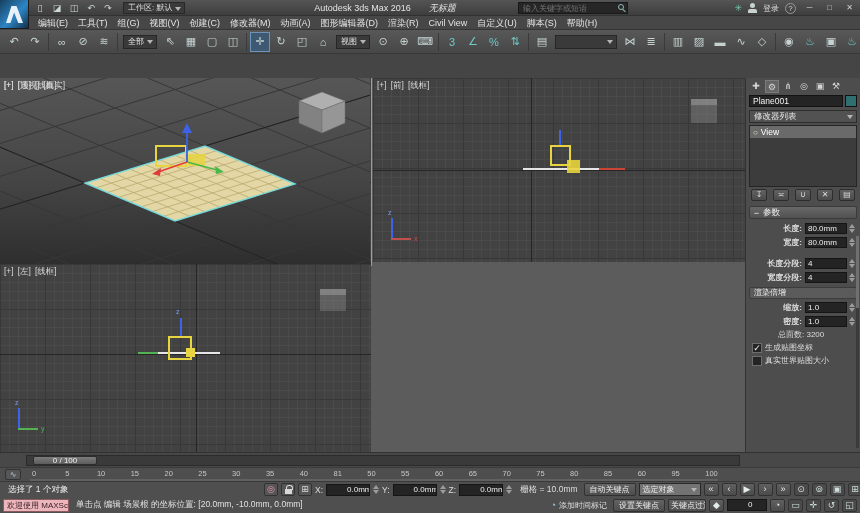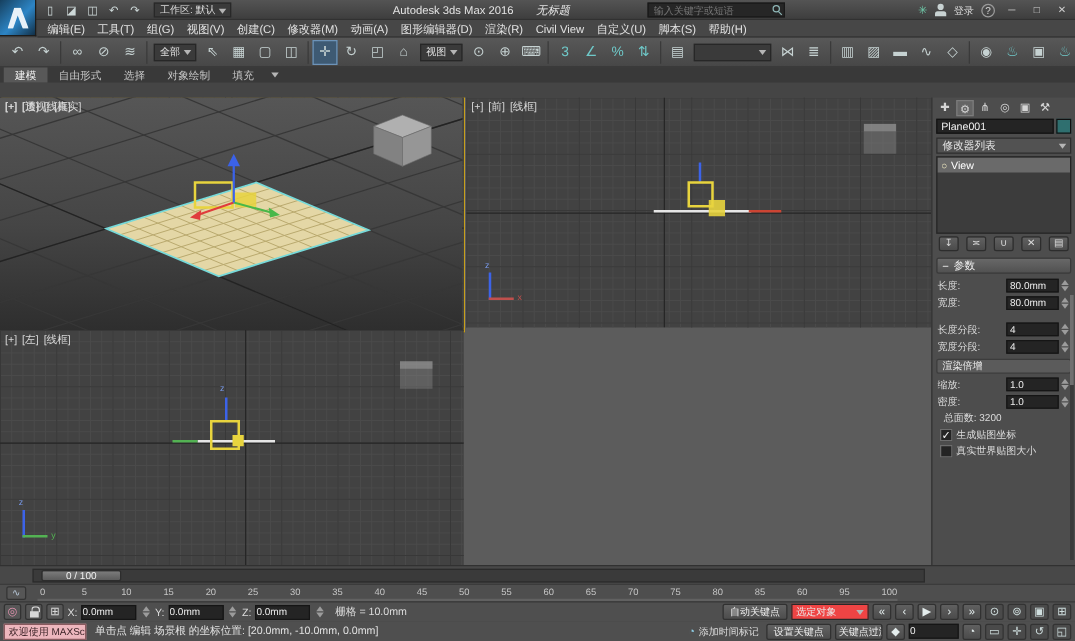--- a/index.html
+++ b/index.html
@@ -114,32 +114,32 @@
   .cp-stack { margin:2px 3px 1px; height:62px; background:#3c3c3c; border:1px solid #252525; overflow:hidden; }
   .cp-stack-row { height:12px; display:flex; align-items:center; gap:3px; padding-left:3px; background:#6a6a6a; color:#fff; }
   .cp-bulb { color:#eee8c0; font-size:8px; }
   .cp-stack-toolbar { display:flex; justify-content:space-between; padding:1px 5px; }
   .cp-sbtn { width:16px; height:12px; background:linear-gradient(#616161,#4b4b4b); border:1px solid #2d2d2d;
              border-radius:2px; color:#dcdcdc; font-size:8px; line-height:10px; text-align:center; }
   .cp-rollout-hdr { margin:4px 3px 2px; height:13px; background:linear-gradient(#686868,#515151);
              border:1px solid #3a3a3a; border-radius:2px; display:flex; align-items:center; color:#f0f0f0; }
   .cp-minus { width:13px; text-align:center; font-size:9px; }
   .cp-row { display:flex; align-items:center; height:14px; padding:0 4px; }
-  .cp-lbl { flex:1; text-align:left; color:#dcdcdc; margin-right:3px; font-size:8px;
-            white-space:nowrap; overflow:hidden; }
+  .cp-lbl { flex:1; text-align:right; color:#dcdcdc; margin-right:3px; font-size:8px;
+            white-space:nowrap; overflow:hidden;font-weight:bold; }
   .cp-field { width:42px; height:11px; background:#242424; border:1px solid #151515; color:#ededed;
               font-size:8px; line-height:9px; padding-left:2px; display:flex; align-items:center;
               white-space:nowrap; overflow:hidden; }
   .spin { width:9px; height:13px; display:flex; flex-direction:column; gap:1px; justify-content:center; align-items:center; }
   .spin .up { width:0; height:0; border-left:3px solid transparent; border-right:3px solid transparent; border-bottom:4px solid #9c9c9c; }
   .spin .dn { width:0; height:0; border-left:3px solid transparent; border-right:3px solid transparent; border-top:4px solid #9c9c9c; }
   .cp-gap { height:7px; }
   .cp-group-hdr { margin:3px 3px 1px; height:12px; background:#5b5b5b; border:1px solid #3c3c3c; border-radius:2px;
                   color:#ececec; padding-left:4px; line-height:10px; font-size:8px; }
-  .cp-static { padding-left:9px; color:#dcdcdc; height:13px; line-height:13px; font-size:8px; }
+  .cp-static { padding-left:32px; color:#dcdcdc; height:13px; line-height:13px; font-size:8px; }
   .cp-check-row { display:flex; align-items:center; gap:3px; padding-left:6px; height:13px; }
   .cp-check { width:10px; height:10px; background:#242424; border:1px solid #6d6d6d; color:#f2f2f2;
               font-size:9px; line-height:8px; text-align:center; }
   .cp-check-lbl { font-size:8px; color:#dcdcdc; white-space:nowrap; overflow:hidden; }
   .cp-scroll { position:absolute; right:1px; top:158px; width:3px; height:212px; background:#3a3a3a; }
   .cp-scroll-thumb { position:absolute; left:0; top:0; width:3px; height:72px; background:#707070; }
 
   
   .timeslider { position:absolute; left:0; top:452px; width:860px; height:15px; background:#484848; border-top:1px solid #313131; }
   .ts-track { position:absolute; left:26px; top:2px; width:714px; height:11px; background:#3a3a3a; border:1px solid #2b2b2b; }
@@ -159,28 +159,28 @@
          display:flex; align-items:center; gap:3px; padding:0 3px; }
   .sb-status { width:258px; padding-left:5px; font-size:8.5px; color:#ededed; white-space:nowrap; overflow:hidden; flex:0 0 auto; }
   .sb-icon { width:14px; height:13px; background:#565656; border:1px solid #323232; border-radius:2px;
              color:#d8d8d8; font-size:9px; line-height:11px; text-align:center; flex:0 0 auto; position:relative; }
   .sb-icon.isolate { color:#e493b0; }
   .lock::before { content:""; position:absolute; left:4px; top:1px; width:5px; height:4px;
                   border:1px solid #d8d8d8; border-bottom:none; border-radius:3px 3px 0 0; }
   .lock::after { content:""; position:absolute; left:3px; top:5px; width:7px; height:5px; background:#d8d8d8; }
   .sb-axis-lbl { font-size:8.5px; color:#dddddd; flex:0 0 auto; }
   .sb-field { width:44px; height:12px; background:#242424; border:1px solid #151515; color:#ededed;
-              font-size:8px; line-height:10px; padding-left:0; flex:0 0 auto; white-space:nowrap; overflow:hidden; }
+              font-size:8px; line-height:10px; padding-left:20px; flex:0 0 auto; white-space:nowrap; overflow:hidden; }
   .sb-grid-lbl { margin-left:5px; font-size:8.5px; color:#dddddd; white-space:nowrap; flex:0 0 auto; }
   .sb-spacer { flex:1 1 auto; }
   .sb-btn { height:13px; background:linear-gradient(#636363,#4d4d4d); border:1px solid #313131; border-radius:2px;
             color:#eeeeee; font-size:8px; line-height:11px; text-align:center; padding:0 2px;
             white-space:nowrap; overflow:hidden; flex:0 0 auto; }
   .w52 { width:52px; } .w62 { width:38px; }
-  .sb-combo { width:62px; height:13px; background:#ef4444; border:1px solid #292929; color:#eaeaea; font-size:8px;
+  .sb-combo { width:62px; height:13px; background:#737373; border:1px solid #292929; color:#eaeaea; font-size:8px;
               line-height:11px; padding:0 11px 0 3px; position:relative; flex:0 0 auto; white-space:nowrap; overflow:hidden; }
   .pb-btn { width:15px; height:13px; background:linear-gradient(#606060,#4b4b4b); border:1px solid #313131;
             border-radius:2px; color:#e4eded; font-size:9px; line-height:11px; text-align:center; flex:0 0 auto; }
   .nav-btn { width:15px; height:13px; background:#4a4a4a; border:1px solid #333; border-radius:2px;
              color:#cfdede; font-size:9px; line-height:11px; text-align:center; flex:0 0 auto; }
   .listener { width:66px; height:13px; background:#edb6bd; border:1px solid #8a5a5f; color:#3b2226;
               font-size:8px; line-height:11px; padding-left:3px; white-space:nowrap; overflow:hidden; flex:0 0 auto; }
   .prompt { flex:1 1 auto; font-size:8.5px; color:#e2e2e2; padding-left:4px; white-space:nowrap; overflow:hidden; }
   .timetag { display:flex; align-items:center; gap:3px; font-size:8px; color:#dddddd; padding:0 3px; flex:0 0 auto; }
   .timetag-icon { color:#8fd0e8; font-size:9px; }
@@ -272,28 +272,20 @@
     <span class="tbtn">▬</span>
     <span class="tbtn">∿</span>
     <span class="tbtn">◇</span>
     <span class="tsep"></span>
     <span class="tbtn">◉</span>
     <span class="tbtn teal">♨</span>
     <span class="tbtn">▣</span>
     <span class="tbtn teal">♨</span>
   </div>
 
-  <div class="ribbon-tabs">
-    <span class="rtab active">建模</span>
-    <span class="rtab">自由形式</span>
-    <span class="rtab">选择</span>
-    <span class="rtab">对象绘制</span>
-    <span class="rtab">填充</span>
-    <span class="rtab-caret caret"></span>
-  </div>
 
   <div class="viewports">
 
     <div class="vp vp-tl">
       <div class="vp-label">
         <span>[+]</span>
         <span>[顶]</span>
         <span>[线框]</span>
       </div>
       <div class="axv" style="left:185px"></div>
@@ -538,36 +530,37 @@
     <div class="ruler-ticks">
       <span class="tick">0</span>
       <span class="tick">5</span>
       <span class="tick">10</span>
       <span class="tick">15</span>
       <span class="tick">20</span>
       <span class="tick">25</span>
       <span class="tick">30</span>
       <span class="tick">35</span>
       <span class="tick">40</span>
-      <span class="tick">45</span>
+      <span class="tick">81</span>
       <span class="tick">50</span>
       <span class="tick">55</span>
       <span class="tick">60</span>
       <span class="tick">65</span>
       <span class="tick">70</span>
       <span class="tick">75</span>
       <span class="tick">80</span>
       <span class="tick">85</span>
       <span class="tick">60</span>
       <span class="tick">95</span>
       <span class="tick">100</span>
     </div>
   </div>
 
   <div class="sb1">
+    <div class="sb-status">选择了 1 个对象</div>
     <span class="sb-icon isolate">◎</span>
     <span class="sb-icon lock"></span>
     <span class="sb-icon">⊞</span>
     <span class="sb-axis-lbl">X:</span>
     <span class="sb-field">0.0mm</span>
     <span class="spin">
         <span class="up"></span>
         <span class="dn"></span>
       </span>
     <span class="sb-axis-lbl">Y:</span>

